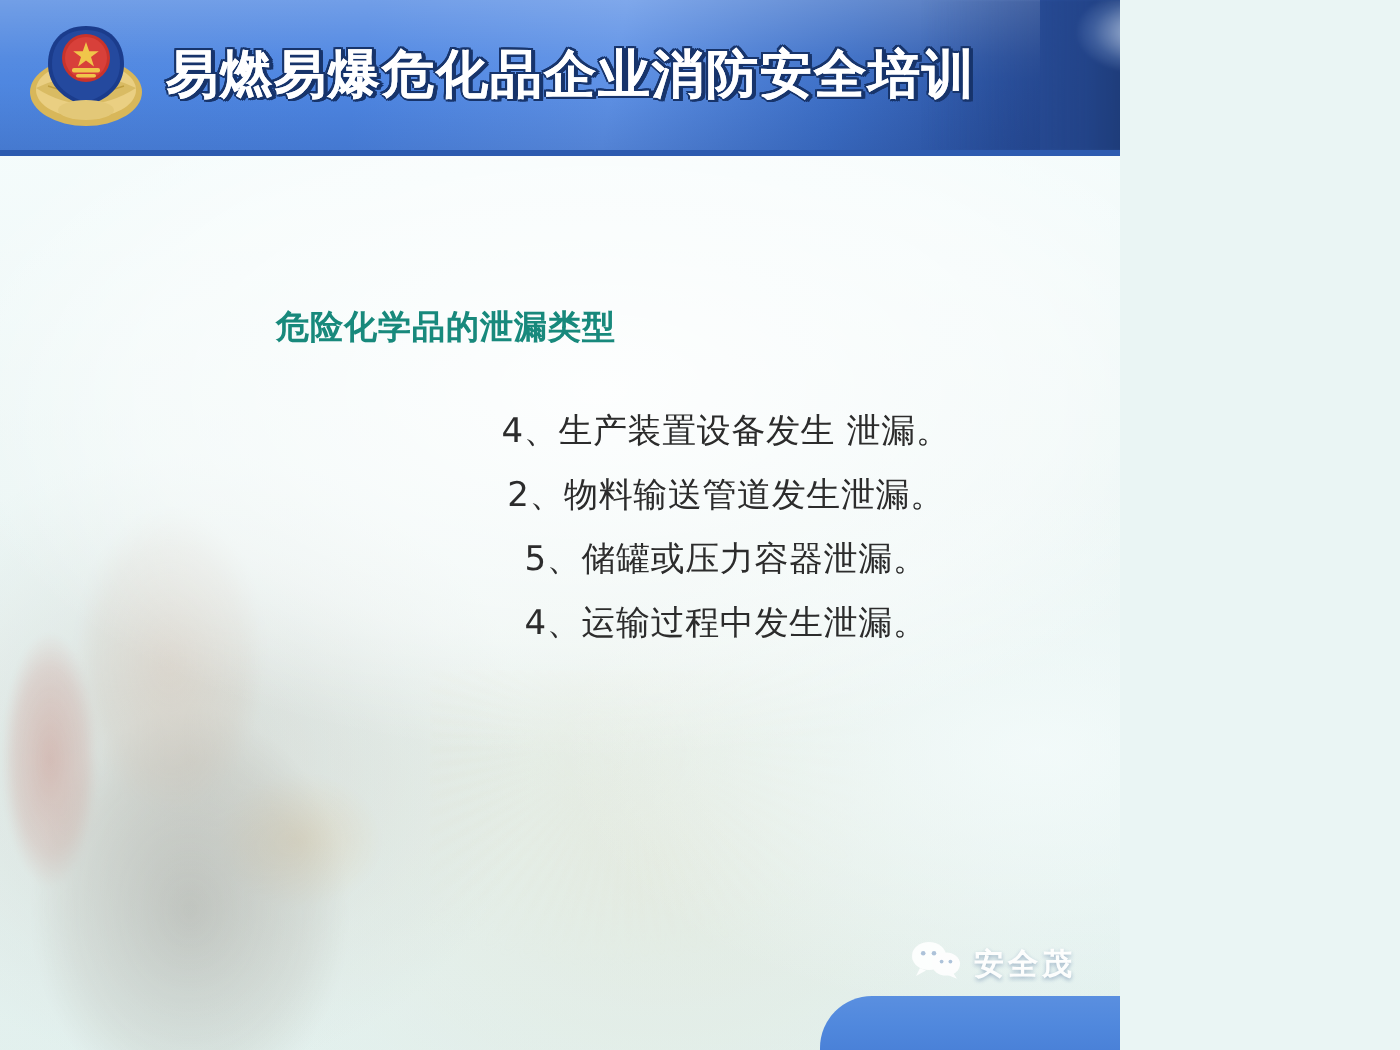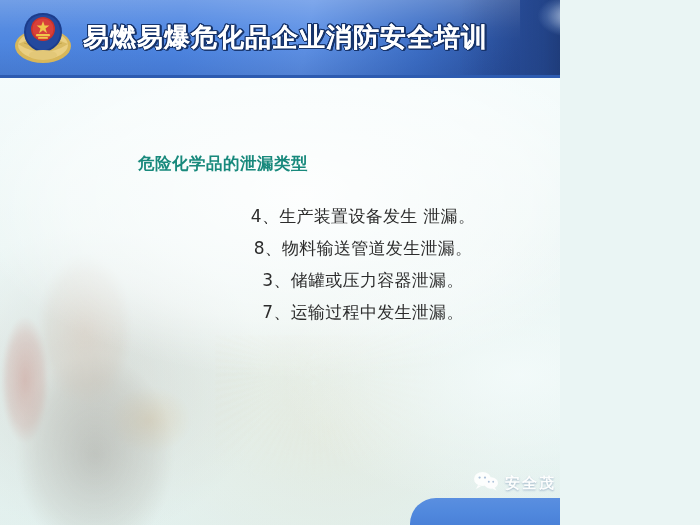--- a/index.html
+++ b/index.html
@@ -98,21 +98,21 @@
 
   
   .bottom-band{
     position:absolute;left:410px;bottom:0;width:290px;height:27px;
     background:linear-gradient(180deg,#5a8fe0 0%, #5088dd 55%, #4a81d8 100%);
     border-top-left-radius:26px;
   }
 
   
   .watermark{
-    position:absolute;right:4px;bottom:30px;
+    position:absolute;right:22px;bottom:30px;
     display:flex;align-items:center;gap:6px;
     opacity:.92;
     font-weight:bold;
   }
   .wm-text{
     font-size:15px;color:#ffffff;letter-spacing:2px;
     font-family:"DejaVu Sans","Liberation Sans",sans-serif;
     text-shadow:0 1px 2px rgba(90,120,160,0.55);
   }
 </style>
@@ -161,23 +161,23 @@
 
     <div class="banner-title">易燃易爆危化品企业消防安全培训</div>
   </div>
 
   <div class="content">
 
     <div class="heading">危险化学品的泄漏类型</div>
 
     <div class="list">
       <div class="list-item">4、生产装置设备发生 泄漏。</div>
-      <div class="list-item">8、物料输送管道发生泄漏。</div>
-      <div class="list-item">3、储罐或压力容器泄漏。</div>
-      <div class="list-item">7、运输过程中发生泄漏。</div>
+      <div class="list-item">2、物料输送管道发生泄漏。</div>
+      <div class="list-item">5、储罐或压力容器泄漏。</div>
+      <div class="list-item">4、运输过程中发生泄漏。</div>
     </div>
   </div>
 
   <div class="bottom-band"></div>
 
   <div class="watermark">
     <span>
       <svg width="26" height="20" viewBox="0 0 26 20">
         <ellipse cx="9.5" cy="8" rx="8.5" ry="7" fill="#ffffff" opacity="0.95"></ellipse>
         <path d="M5 14 L3 18 L8 15.2 Z" fill="#ffffff" opacity="0.95"></path>

